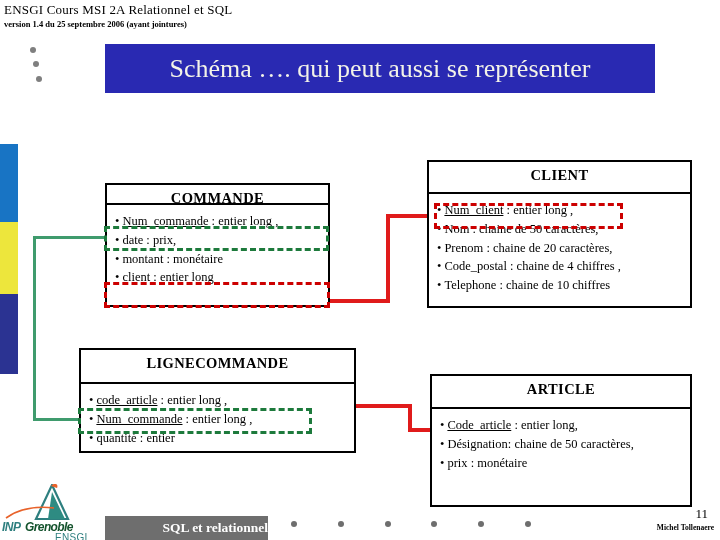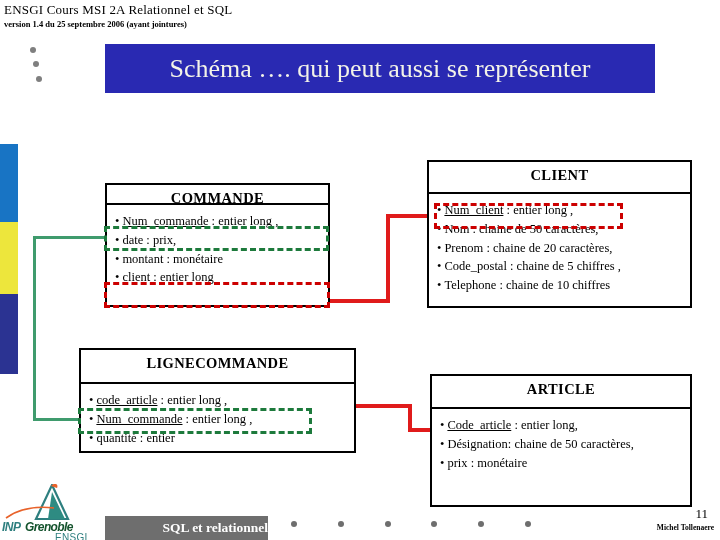--- a/index.html
+++ b/index.html
@@ -303,21 +303,21 @@
       <div class="attr">
         <span class="bul">•</span><span class="key">Num_client</span><span> : entier long ,</span>
       </div>
       <div class="attr">
         <span class="bul">•</span><span>Nom : chaine de 50 caractères,</span>
       </div>
       <div class="attr">
         <span class="bul">•</span><span>Prenom : chaine de 20 caractères,</span>
       </div>
       <div class="attr">
-        <span class="bul">•</span><span>Code_postal : chaine de 5 chiffres ,</span>
+        <span class="bul">•</span><span>Code_postal : chaine de 4 chiffres ,</span>
       </div>
       <div class="attr">
         <span class="bul">•</span><span>Telephone : chaine de 10 chiffres</span>
       </div>
     </div>
   </div>
 
   <div class="entity" id="ent-lignecommande">
     <div class="entity-head">LIGNECOMMANDE</div>
     <div class="entity-body">

